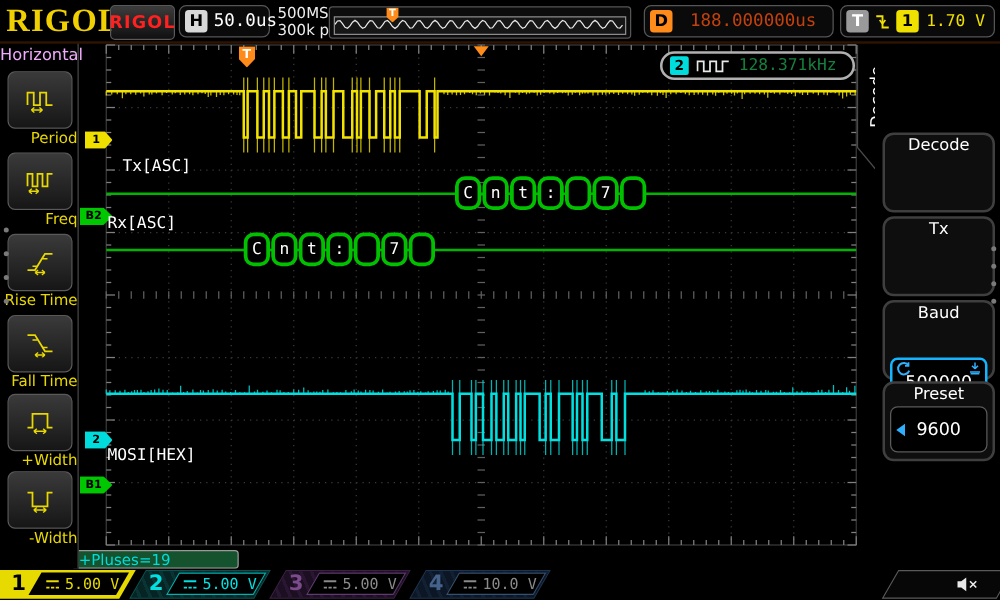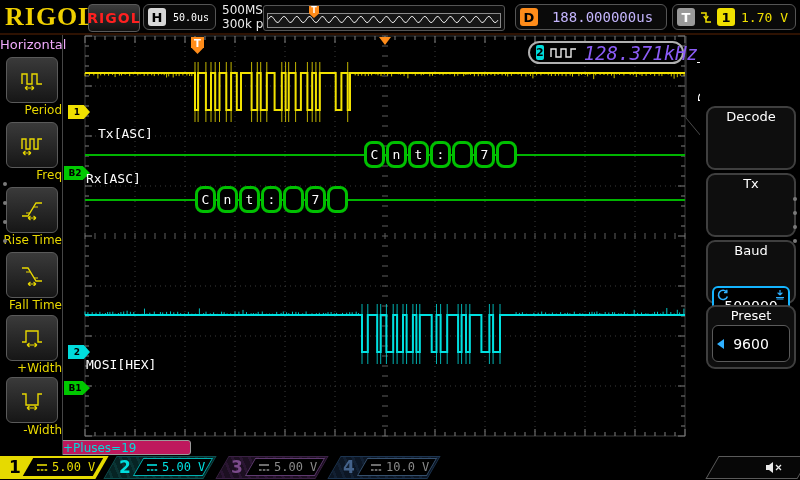--- a/index.html
+++ b/index.html
@@ -15,31 +15,31 @@
   .stop-btn{position:absolute;left:88px;top:4px;width:50px;height:26px;border:1px solid #5a5a5a;border-radius:4px;
         background:linear-gradient(#3c3c3c,#101010);color:#ff2020;font-weight:bold;font-size:14px;
         display:flex;align-items:center;justify-content:center;letter-spacing:1px;}
   .pillbox{position:absolute;top:4px;height:26px;border:1px solid #555;border-radius:6px;background:#0a0a0a;
         display:flex;align-items:center;gap:5px;padding:0 4px;box-sizing:border-box;}
   .h-box{left:143px;width:73px;}
   .badge{width:18px;height:18px;border-radius:3px;display:flex;align-items:center;justify-content:center;
         font-weight:bold;font-size:13px;flex:0 0 auto;}
   .h-badge{background:#d8d8d8;color:#000;}
   .mono{font-family:"DejaVu Sans Mono",monospace;}
-  .h-value{color:#fff;font-size:10px;margin:0 auto;}
+  .h-value{color:#fff;font-size:14px;margin:0 auto;}
   .rate-block{position:absolute;left:222px;top:3px;font-size:12px;line-height:14px;color:#ececec;}
   .preview{position:absolute;left:263px;top:5px;width:240px;height:24px;border:1px solid #555;
         border-radius:3px;background:#0c0c0c;}
   .preview-strip{position:absolute;left:3px;right:3px;bottom:2px;height:13px;border:1px solid #8a8a8a;background:#161616;}
   .preview-marker{position:absolute;left:45px;top:0;width:10px;height:12px;background:#ff8c1a;color:#fff;
         font-size:8px;font-weight:bold;text-align:center;line-height:10px;
         clip-path:polygon(0 0,100% 0,100% 62%,50% 100%,0 62%);}
   .d-box{left:515px;width:152px;}
   .d-badge{background:#ff8c1a;color:#000;}
-  .d-value{color:#c4b5fd;font-size:14px;margin:0 auto;}
+  .d-value{color:#c2410c;font-size:14px;margin:0 auto;}
   .t-box{left:672px;width:124px;gap:4px;}
   .t-badge{background:#9a9a9a;color:#fff;}
   .t-ch-badge{background:#f0e000;color:#000;}
   .t-value{color:#f0e000;font-size:13px;margin-left:2px;}
 
   
   .sidebar{position:absolute;left:0;top:34px;width:62px;height:421px;border-right:1px solid #464646;z-index:4;background:#000;}
   .sidebar-title{position:absolute;left:0;top:3px;width:62px;text-align:center;color:#f0abfc;font-size:13px;}
   .sb-item{position:absolute;left:0;width:62px;}
   .sb-btn{position:absolute;left:6px;top:0;width:50px;height:44px;border:1px solid #5a5a5a;border-radius:6px;
@@ -48,36 +48,36 @@
   .page-dots-left{position:absolute;left:3px;top:148px;display:flex;flex-direction:column;gap:15px;}
   .page-dots-left i, .page-dots-right i{width:4px;height:4px;border-radius:50%;background:#7a7a7a;display:block;}
 
   
   #scope-svg{position:absolute;left:0;top:0;z-index:1;pointer-events:none;}
   .overlay{position:absolute;left:0;top:0;width:800px;height:480px;z-index:2;pointer-events:none;}
   .freq-badge{position:absolute;left:528px;top:41px;width:156px;height:23px;border:2px solid #b0b0b0;border-radius:12px;
         background:#000;display:flex;align-items:center;gap:6px;padding:0 6px;box-sizing:border-box;}
   .freq-ch{width:15px;height:15px;background:#00dcdc;color:#000;font-weight:bold;font-size:11px;
         display:flex;align-items:center;justify-content:center;border-radius:2px;}
-  .freq-val{color:#8b5cf6;font-size:19px;font-style:italic;}
+  .freq-val{color:#15803d;font-size:13px;}
   .trig-pos-marker{position:absolute;left:191px;top:37px;width:13px;height:17px;background:#ff8c1a;color:#fff;
         font-size:10px;font-weight:bold;text-align:center;line-height:13px;
         clip-path:polygon(0 0,100% 0,100% 60%,50% 100%,0 60%);}
   .trig-center-marker{position:absolute;left:379px;top:37px;width:0;height:0;
         border-left:6px solid transparent;border-right:6px solid transparent;border-top:8px solid #ff8c1a;}
   .wave-label{position:absolute;color:#fff;font-family:"DejaVu Sans Mono",monospace;font-size:13px;
         text-shadow:1px 1px 0 #000;}
   .chan-tag{position:absolute;height:14px;color:#000;font-weight:bold;font-size:9px;display:flex;
         align-items:center;justify-content:center;padding-right:4px;
         clip-path:polygon(0 0,72% 0,100% 50%,72% 100%,0 100%);}
   .bubble{position:absolute;width:15px;height:21px;background:#000;border:3px solid #00c000;border-radius:8px;
         color:#fff;font-family:"DejaVu Sans Mono",monospace;font-size:13px;
         display:flex;align-items:center;justify-content:center;}
   .pulses-box{position:absolute;left:57px;top:440px;width:134px;height:15px;border:1px solid #9a9a9a;border-radius:3px;
-        background:#be185d;color:#00dcdc;font-size:12px;line-height:15px;padding-left:5px;box-sizing:border-box;z-index:3;}
+        background:#14532d;color:#00dcdc;font-size:12px;line-height:15px;padding-left:5px;box-sizing:border-box;z-index:3;}
   .decode-tab-text{position:absolute;left:672px;top:70px;width:60px;text-align:center;color:#fff;font-size:13px;
         transform:rotate(-90deg);z-index:2;}
 
   
   .menu{position:absolute;left:700px;top:34px;width:100px;height:421px;background:#000;z-index:4;}
   .menu-item{position:absolute;left:6px;width:90px;height:64px;background:#0e0e0e;border:2px solid #3f3f3f;border-radius:9px;box-sizing:border-box;}
   .mi-label{height:17px;line-height:17px;text-align:center;color:#fff;font-size:13px;}
   .mi-value{position:relative;margin:1px 4px 4px;height:35px;background:#000;border:1px solid #5a5a5a;border-radius:6px;
         color:#fff;font-size:14px;display:flex;align-items:center;justify-content:center;}
   .mi-arrow{position:absolute;left:4px;top:50%;transform:translateY(-50%);width:0;height:0;

